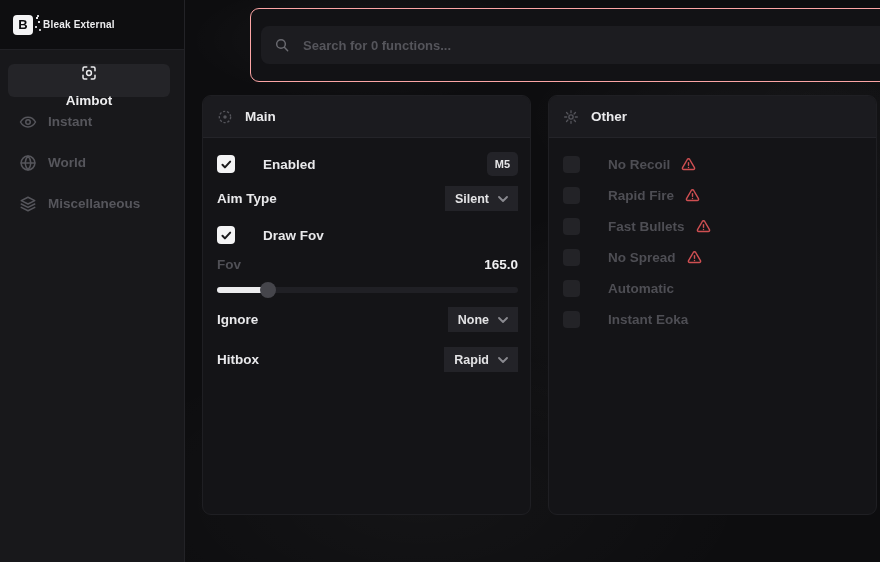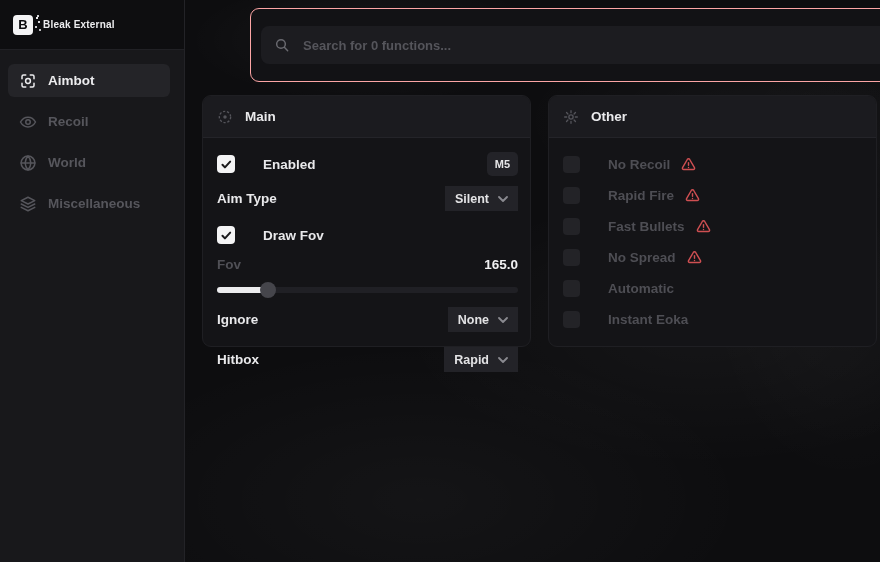--- a/index.html
+++ b/index.html
@@ -30,34 +30,34 @@
   .logo { position:relative; width:20px; height:20px; border-radius:4px; background:#f4f4f5;
     display:flex; align-items:center; justify-content:center;
     font-size:13px; font-weight:800; color:#0b0b0d; flex:0 0 auto; }
   .logo::after { content:""; position:absolute; right:-5px; top:2px; width:2px; height:2px;
     background:#e9e9ea; box-shadow:2px 4px 0 #d8d8da, -1px 9px 0 #cfcfd2, 3px 12px 0 #bfbfc2, 1px -2px 0 #d0d0d3; }
   .app-title { font-size:10px; font-weight:700; color:#ededef; letter-spacing:.2px; }
 
   .nav { padding:14px 14px 0 8px; display:flex; flex-direction:column; gap:8px; }
   .nav-item { display:flex; align-items:center; gap:11px; height:33px; padding:0 11px;
     border-radius:6px; color:#56565c; cursor:pointer; }
-  .nav-item.active { background:#242428; color:#ececee; }
+  .nav-item.active { background:#242428; color:#ececee;flex-direction:column; }
   .nav-item .nicon { width:18px; height:18px; flex:0 0 auto; display:block; }
   .nav-label { font-size:13.5px; font-weight:600; }
 
   
   .search-wrap { position:absolute; left:202px; top:8px; width:675px; height:74px;
     background:#121215; border:1px solid #fca5a5; border-radius:9px; z-index:4;margin-left:48px; }
   .search-box { position:absolute; left:10px; right:11px; top:17px; height:38px;
     background:#1c1c20; border-radius:8px; display:flex; align-items:center; gap:13px; padding:0 13px; }
   .search-box .sicon { width:16px; height:16px; color:#6a6a70; flex:0 0 auto; }
   .search-ph { font-size:13px; font-weight:600; color:#55555b; }
 
   
-  .panel { position:absolute; top:95px; width:329px; height:252px;
+  .panel { position:absolute; top:95px; width:329px; height:420px;
     background:#141417; border:1px solid #1f1f23; border-radius:9px; z-index:4; }
   .panel.main  { left:202px; }
   .panel.other { left:548px; }
   .panel-header { height:42px; background:#1b1b1f; border-bottom:1px solid #242429;
     border-radius:8px 8px 0 0; display:flex; align-items:center; gap:12px; padding:0 14px; }
   .panel-header .picon { width:16px; height:16px; color:#54545a; flex:0 0 auto; }
   .panel-title { font-size:13.5px; font-weight:700; color:#eaeaec; }
 
   .row { position:absolute; left:14px; right:12px; display:flex; align-items:center; }
 
@@ -158,21 +158,21 @@
       <div class="nav-item active">
         <svg class="nicon" viewBox="0 0 24 24">
             <use href="#i-crosshair"></use>
           </svg>
         <span class="nav-label">Aimbot</span>
       </div>
       <div class="nav-item">
         <svg class="nicon" viewBox="0 0 24 24">
             <use href="#i-eye"></use>
           </svg>
-        <span class="nav-label">Recoil</span>
+        <span class="nav-label">Instant</span>
       </div>
       <div class="nav-item">
         <svg class="nicon" viewBox="0 0 24 24">
             <use href="#i-globe"></use>
           </svg>
         <span class="nav-label">World</span>
       </div>
       <div class="nav-item">
         <svg class="nicon" viewBox="0 0 24 24">
             <use href="#i-layers"></use>

